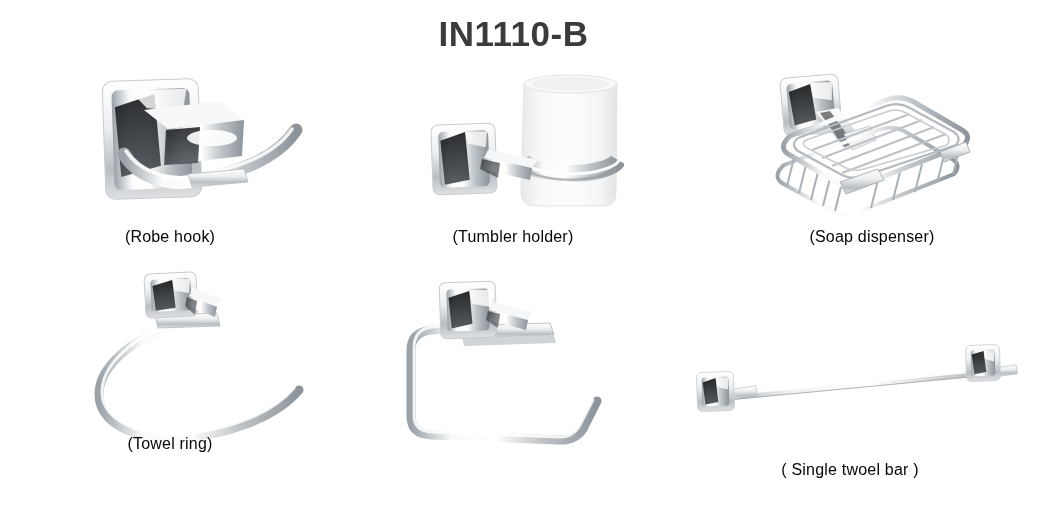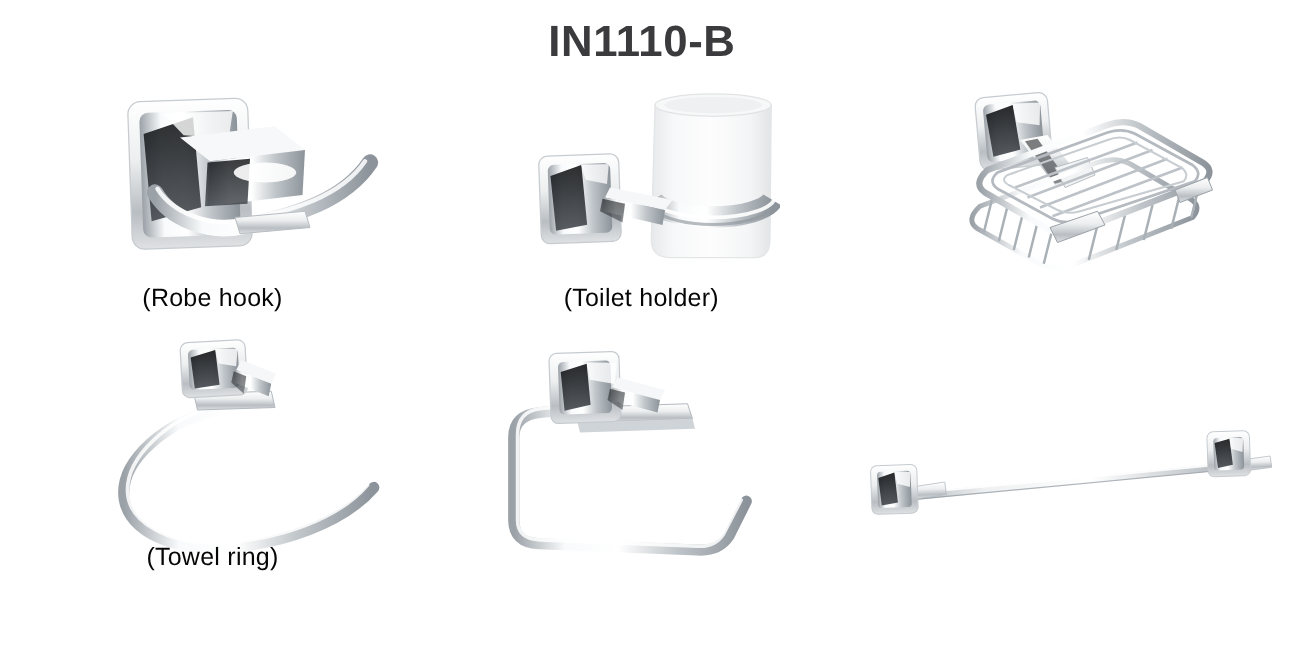--- a/index.html
+++ b/index.html
@@ -5,21 +5,21 @@
   html,body{margin:0;padding:0;background:#ffffff;}
   .canvas{
     position:relative;width:1052px;height:525px;background:#ffffff;
     font-family:"Liberation Sans",sans-serif;overflow:hidden;
   }
   .series-title{
     position:absolute;left:0;top:14px;width:1027px;text-align:center;
     font-size:35px;font-weight:bold;color:#3b3b3d;letter-spacing:.5px;
   }
   .caption{
-    position:absolute;font-size:20px;color:#060606;text-align:center;
+    position:absolute;font-size:16px;color:#060606;text-align:center;
     letter-spacing:.2px;white-space:pre;
   }
   .cap-robe   {left:60px;  top:228px; width:220px;}
   .cap-tumbler{left:403px; top:228px; width:220px;}
   .cap-soap   {left:762px; top:228px; width:220px;}
   .cap-ring   {left:60px;  top:435px; width:220px;}
   .cap-tp     {left:382px; top:461px; width:240px;}
   .cap-bar    {left:730px; top:461px; width:240px;}
   .prod{position:absolute;display:block;}
   .svg-robe   {left:92px;  top:68px;}
@@ -296,16 +296,18 @@
     <g transform="rotate(-2 305 33)">
       <polygon points="318,38 338,36 339,45 319,47" fill="url(#bv)" stroke="#b3b9be" stroke-width="0.6"></polygon>
       <rect x="288" y="15" width="34" height="36" rx="5" fill="url(#bv)" stroke="#c6cbcf" stroke-width="0.8"></rect>
       <rect x="293" y="20" width="24" height="26" rx="3" fill="url(#bh)"></rect>
       <polygon points="294,24 306,21 308,42 296,44" fill="url(#bd)" opacity="0.9"></polygon>
       <polygon points="306,20 317,21 316,32 307,29" fill="#ffffff" opacity="0.8"></polygon>
     </g>
   </svg>
 
   <div class="caption cap-robe">(Robe hook)</div>
-  <div class="caption cap-tumbler">(Toilet holder)</div>
+  <div class="caption cap-tumbler">(Tumbler holder)</div>
+  <div class="caption cap-soap">(Soap dispenser)</div>
   <div class="caption cap-ring">(Towel ring)</div>
+  <div class="caption cap-bar">( Single twoel bar )</div>
 
 </div>
 
 </body></html>

